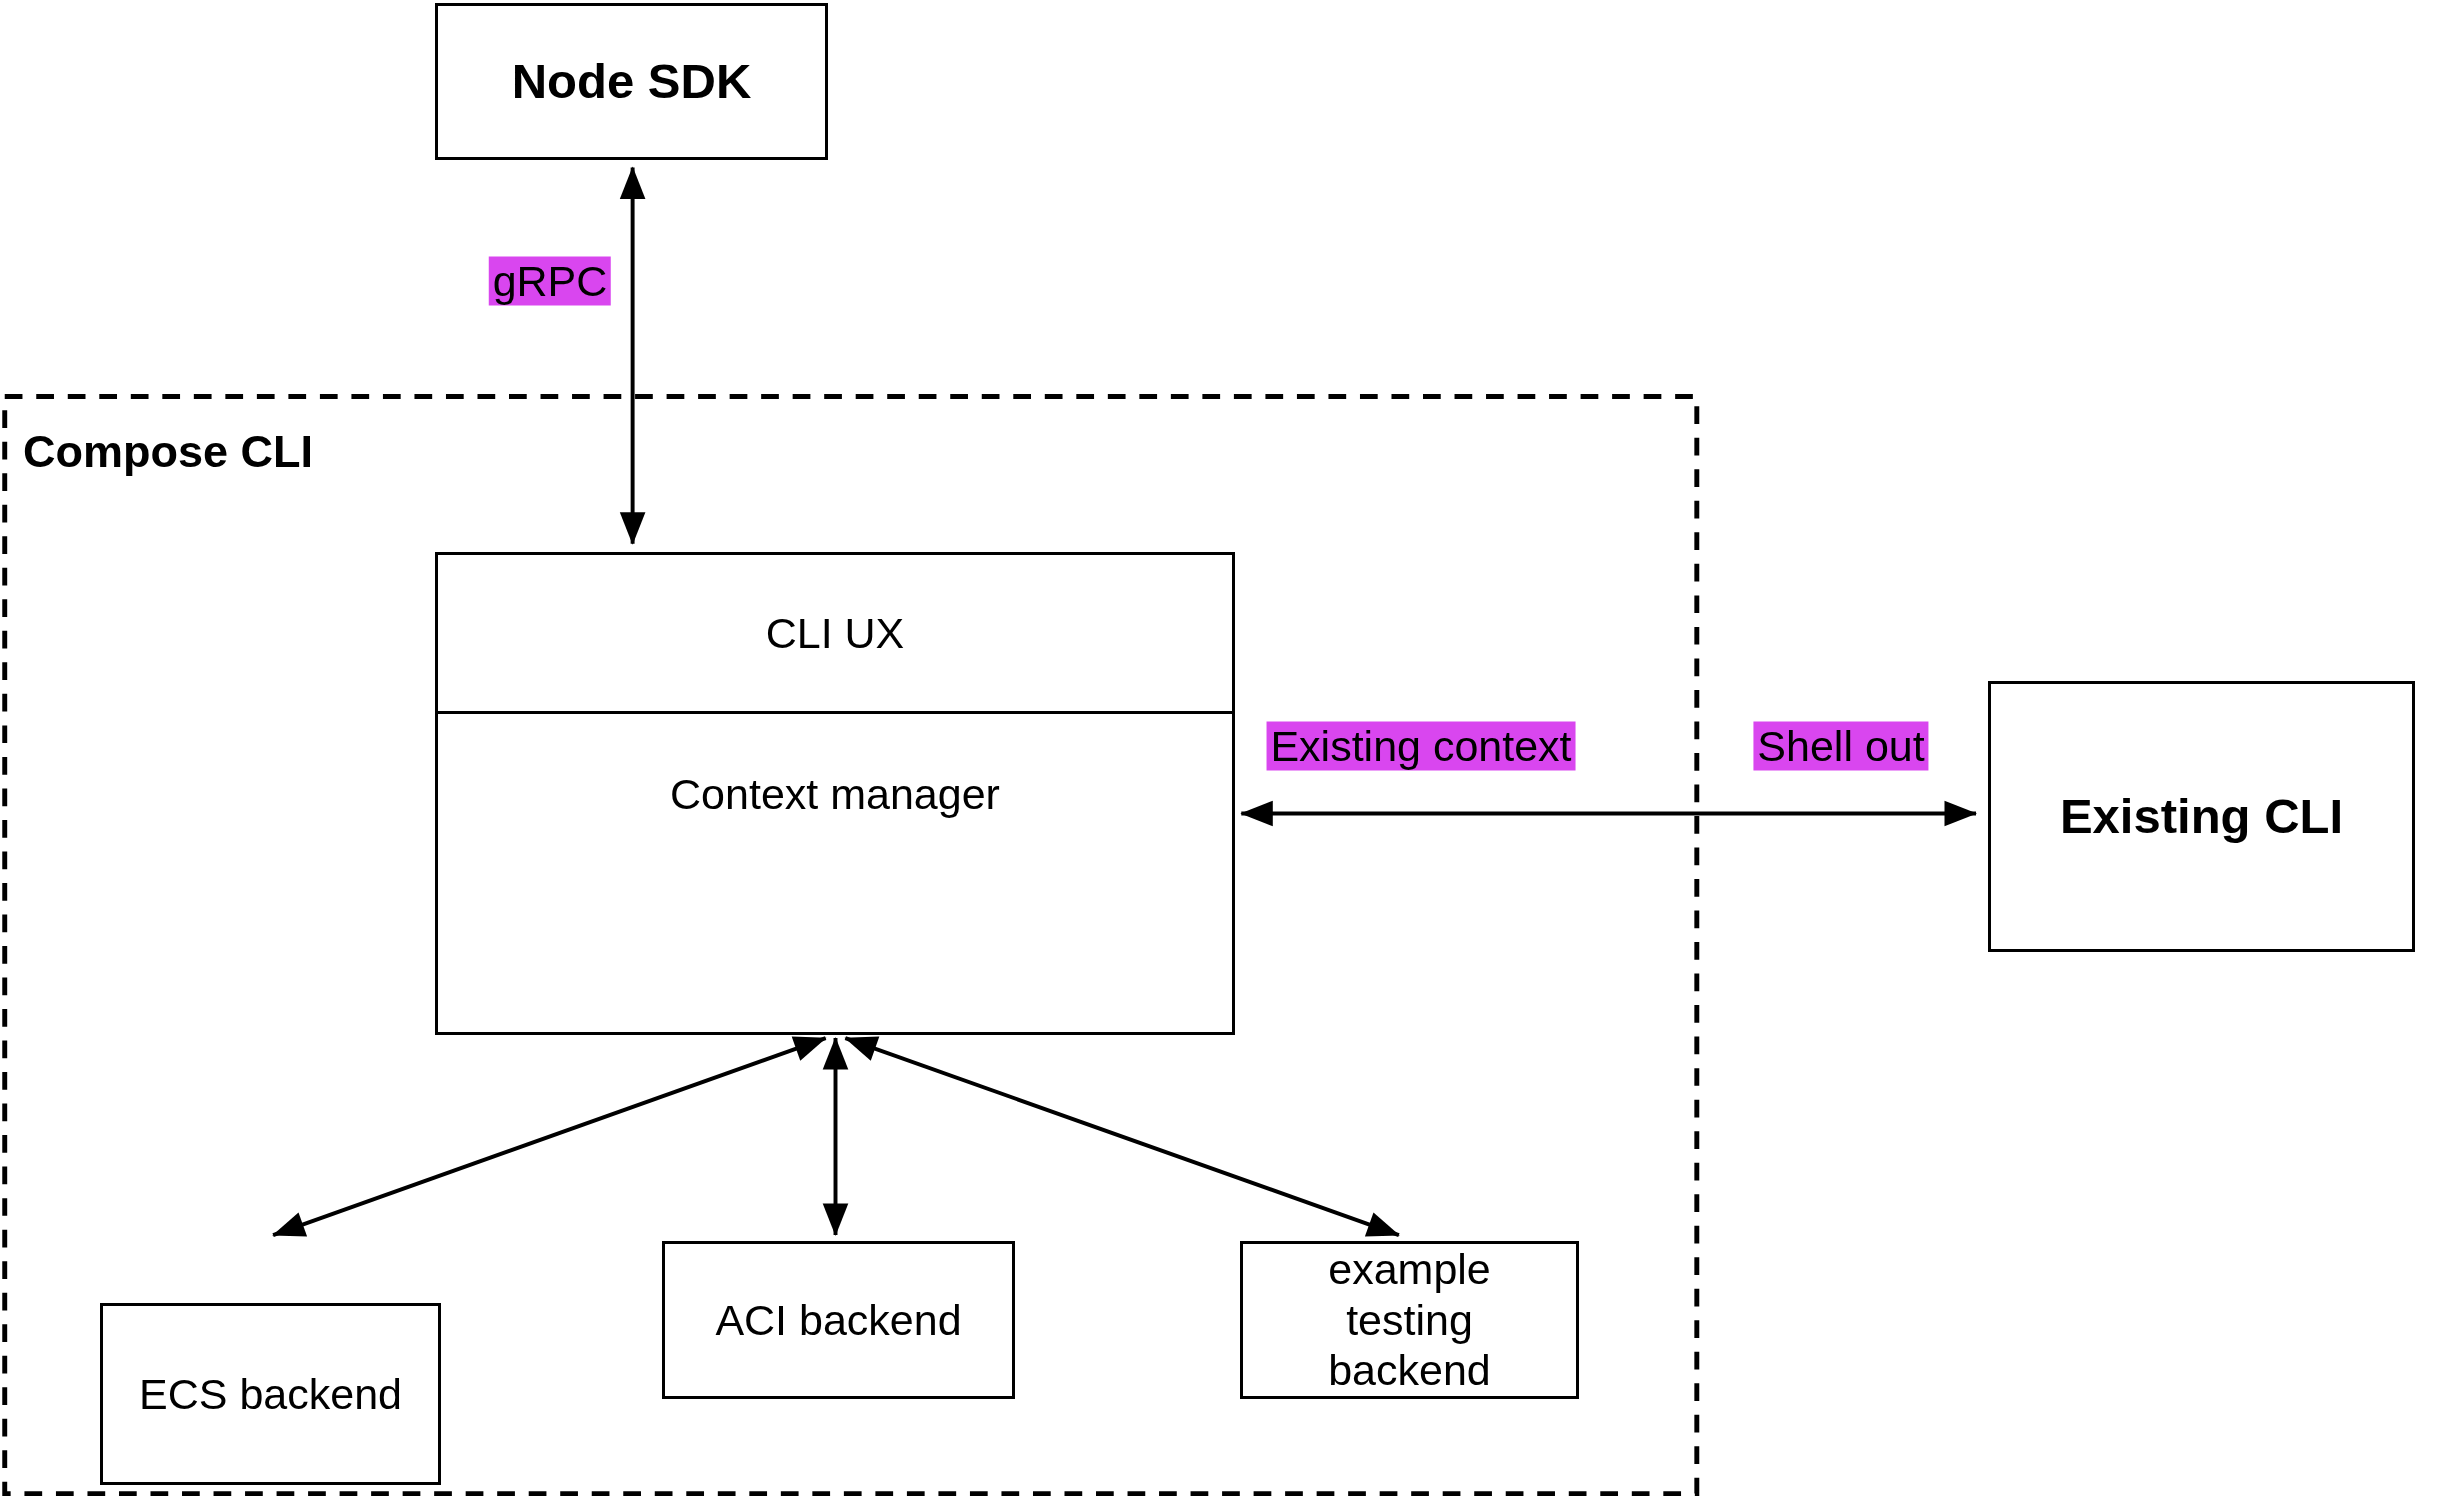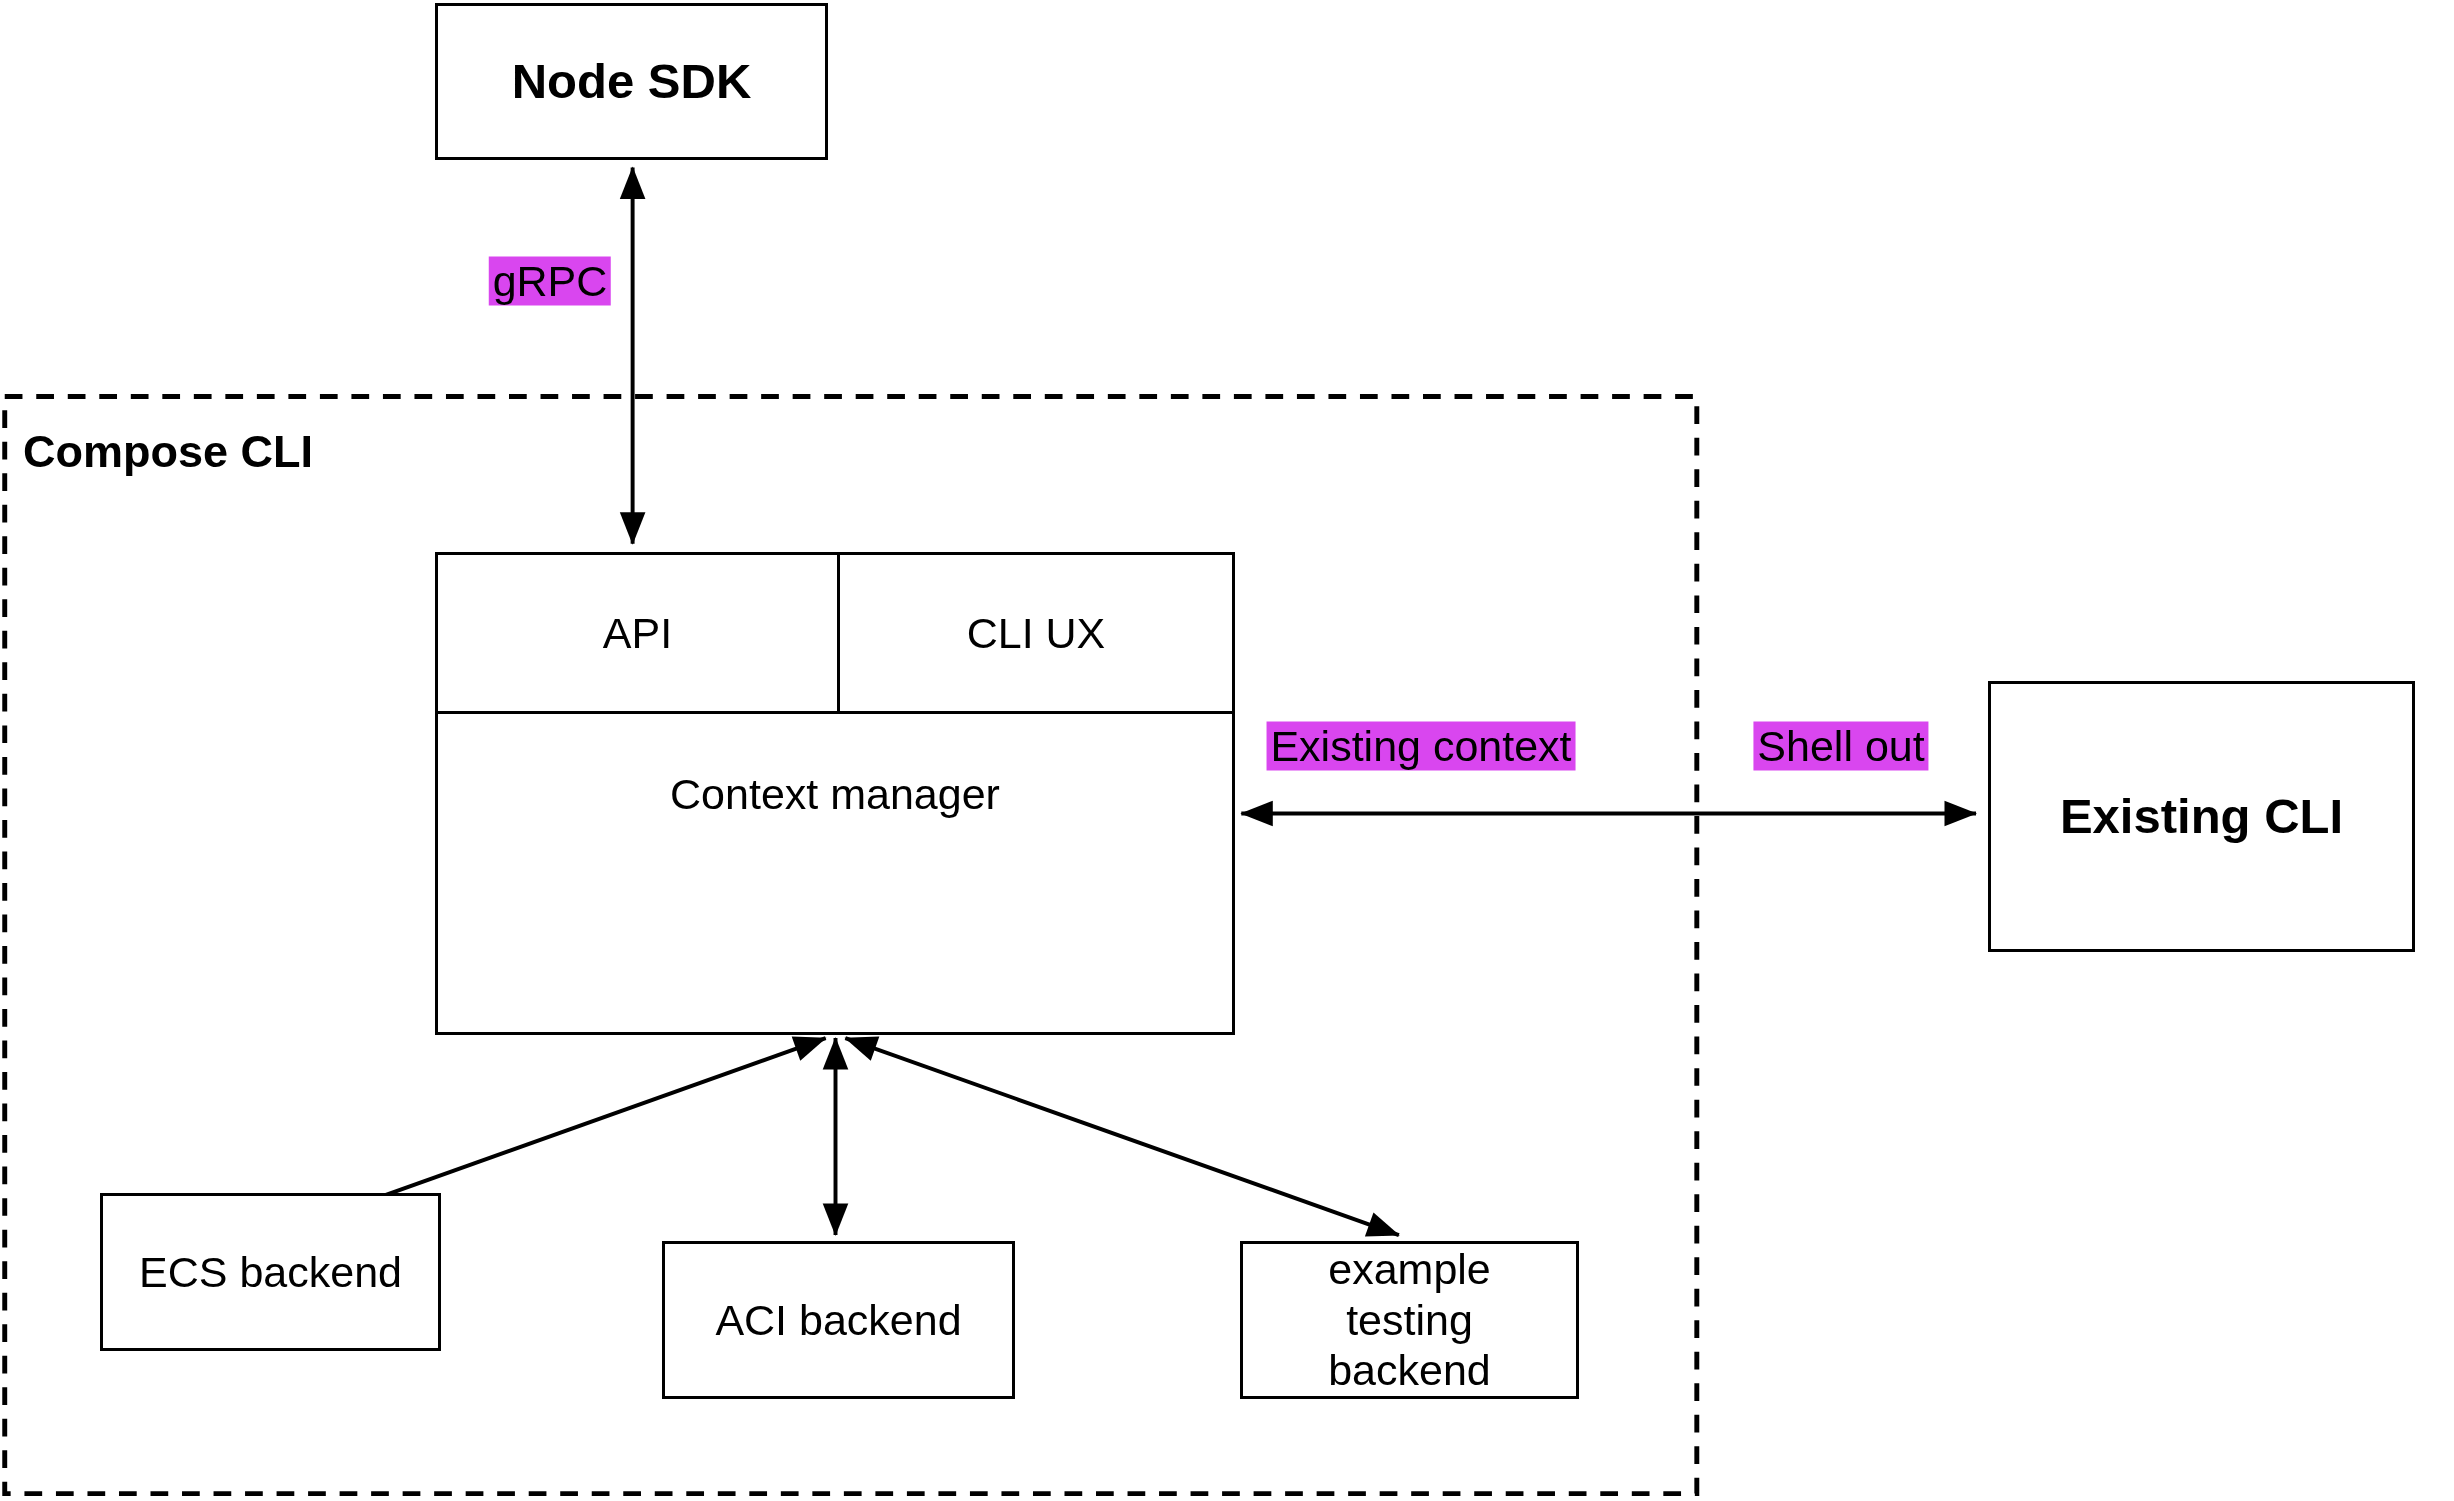--- a/index.html
+++ b/index.html
@@ -86,21 +86,21 @@
   #compose-cli-label {
     position: absolute;
     left: 23px;
     top: 426px;
     font-size: 45px;
     font-weight: bold;
     white-space: nowrap;
   }
   #node-sdk    { left: 435px;  top: 3px;    width: 393px; height: 157px; }
   #existing-cli{ left: 1988px; top: 681px;  width: 427px; height: 271px; }
-  #ecs-backend { left: 100px;  top: 1193px; width: 341px; height: 158px; }
+  #ecs-backend { left: 100px;  top: 1303px; width: 341px; height: 182px; }
   #aci-backend { left: 662px;  top: 1241px; width: 353px; height: 158px; }
   #example-backend { left: 1240px; top: 1241px; width: 339px; height: 158px; }
   #example-backend .wrap { width: 296px; }
 </style>
 </head>
 <body>
 
 <div id="stage">
 
   <svg id="arrow-layer" viewBox="0 0 2492 1524" xmlns="http://www.w3.org/2000/svg">
@@ -124,23 +124,20 @@
   </svg>
 
   <div id="compose-cli-label">Compose CLI</div>
 
   <div class="node title" id="node-sdk">
     <span>Node SDK</span>
   </div>
 
   <div id="compose-stack">
     <div id="stack-top-row">
-      <div class="stack-cell" id="cell-api">
-        <span>API</span>
-      </div>
       <div class="stack-cell" id="cell-cliux">
         <span>CLI UX</span>
       </div>
     </div>
     <div class="stack-cell" id="cell-context">
       <span>Context manager</span>
     </div>
   </div>
 
   <div class="node title" id="existing-cli">

